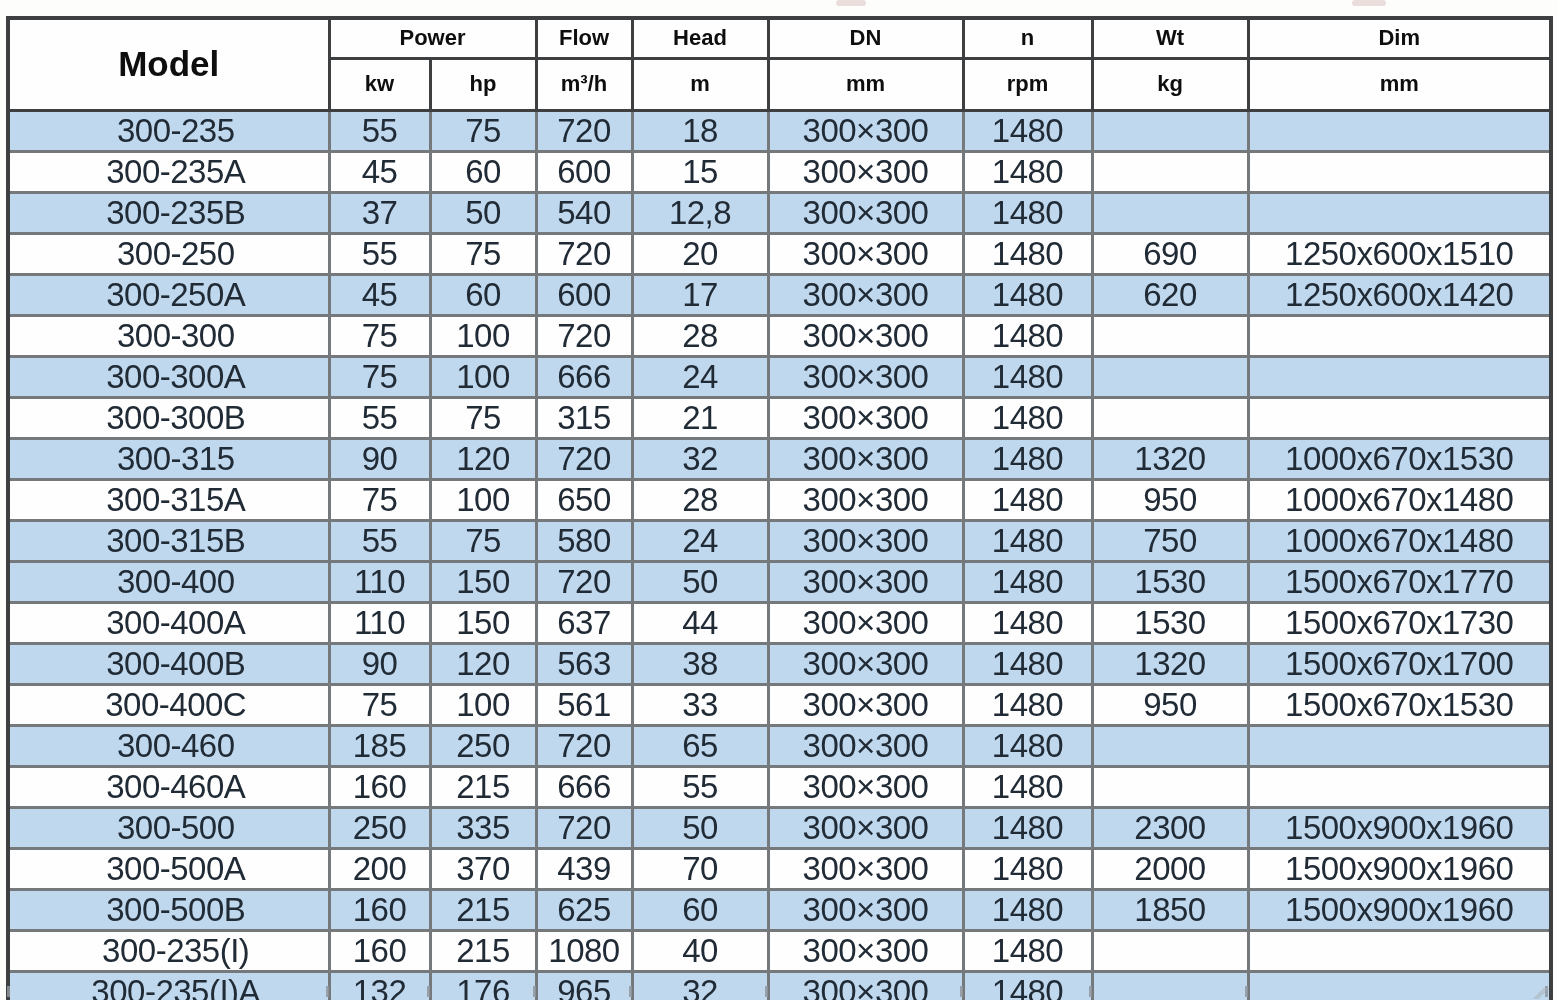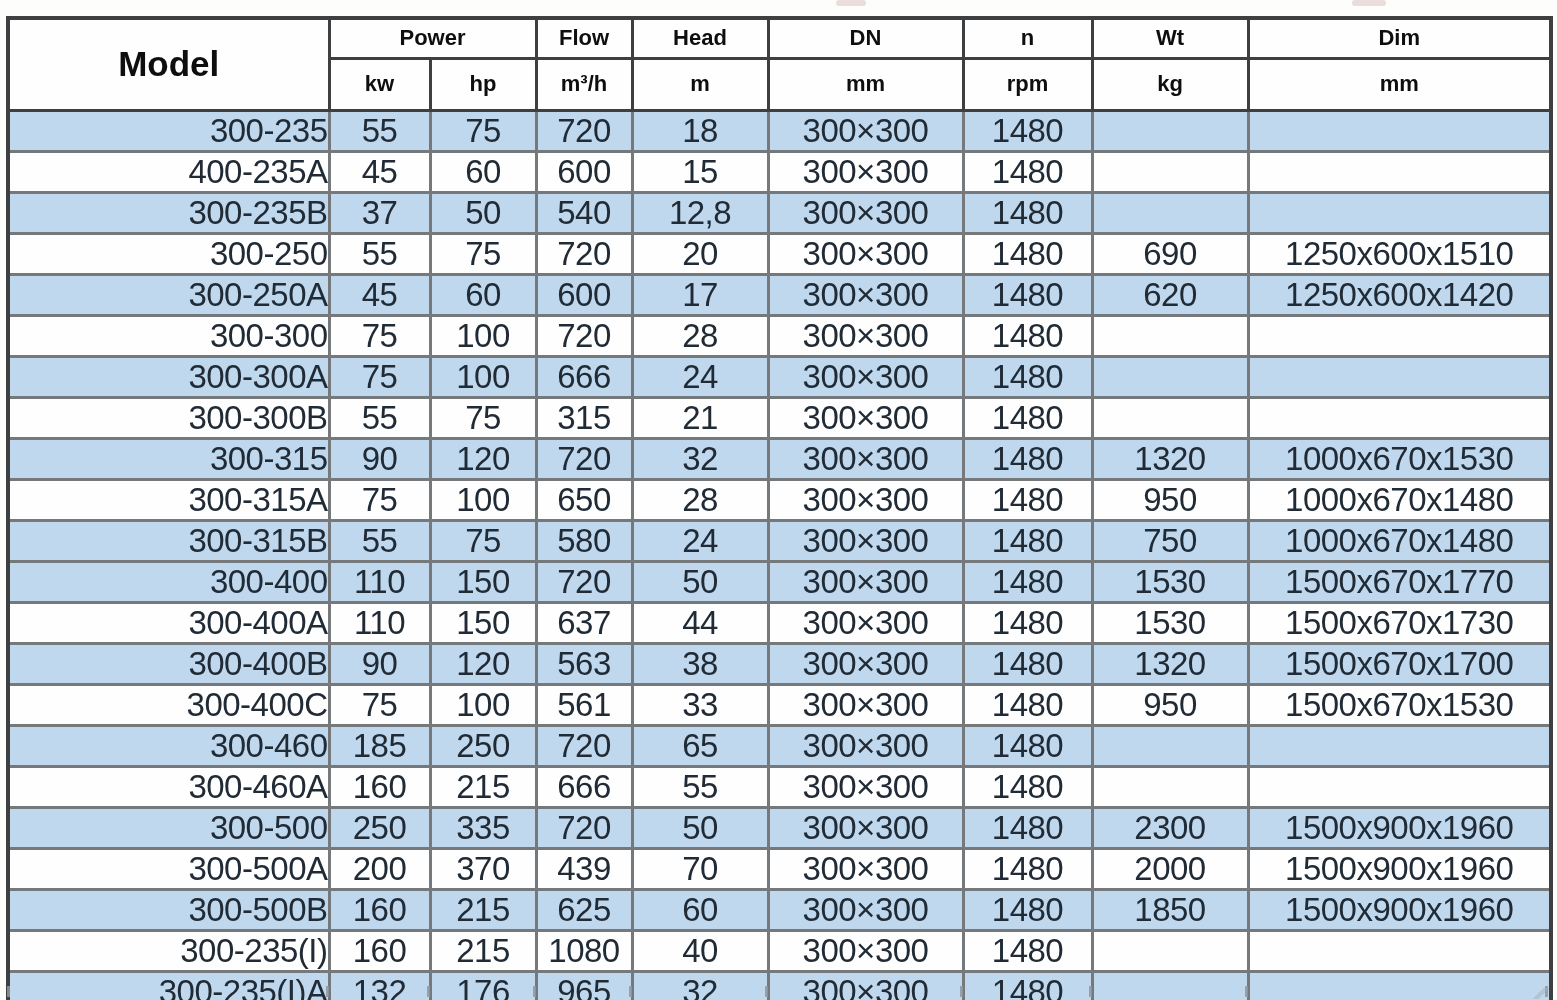--- a/index.html
+++ b/index.html
@@ -38,21 +38,21 @@
 
   tbody td {
     border:3px solid #75797c;
     font-size:33px;
     color:#212b36;
     text-align:center; vertical-align:middle;
     letter-spacing:-0.5px;
   }
   tbody tr.shaded td { background:#bfd8ee; }
   tbody tr.plain  td { background:#fefefe; }
-  tbody td.model-cell { text-align:right; padding-left:14px; }
+  tbody td.model-cell { text-align:center; padding-left:14px; }
 
   
   .stub-row { position:absolute; left:0; top:986px; width:1557px; height:14px; }
   .stub-line { position:absolute; top:0; width:3px; height:11px; background:#8e989f; opacity:.85; }
   .corner-artifact {
     position:absolute; left:1528px; top:988px; width:26px; height:11px; opacity:.5;
     background:linear-gradient(135deg, transparent 42%, #a8b0b5 42%, #a8b0b5 58%, transparent 58%);
   }
 </style>
 </head>
@@ -103,21 +103,21 @@
       <td>55</td>
       <td>75</td>
       <td>720</td>
       <td>18</td>
       <td>300×300</td>
       <td>1480</td>
       <td></td>
       <td></td>
     </tr>
         <tr class="plain">
-      <td class="model-cell">400-235A</td>
+      <td class="model-cell">300-235A</td>
       <td>45</td>
       <td>60</td>
       <td>600</td>
       <td>15</td>
       <td>300×300</td>
       <td>1480</td>
       <td></td>
       <td></td>
     </tr>
         <tr class="shaded">

